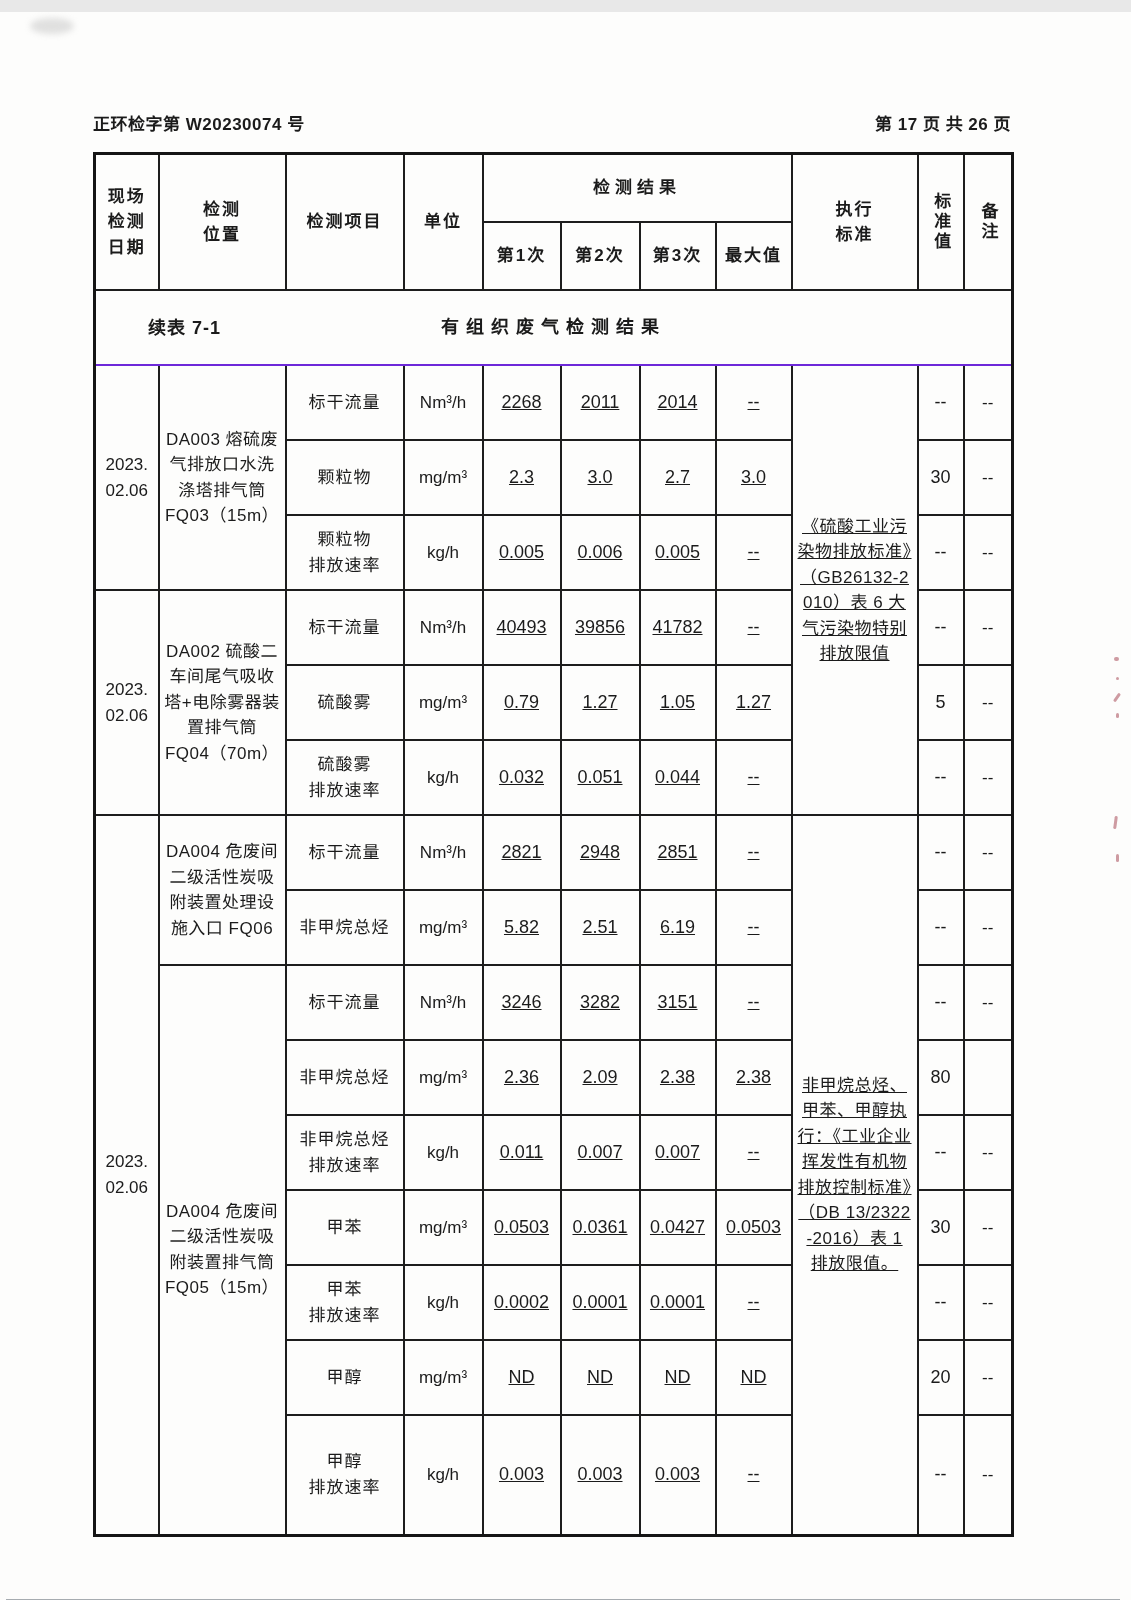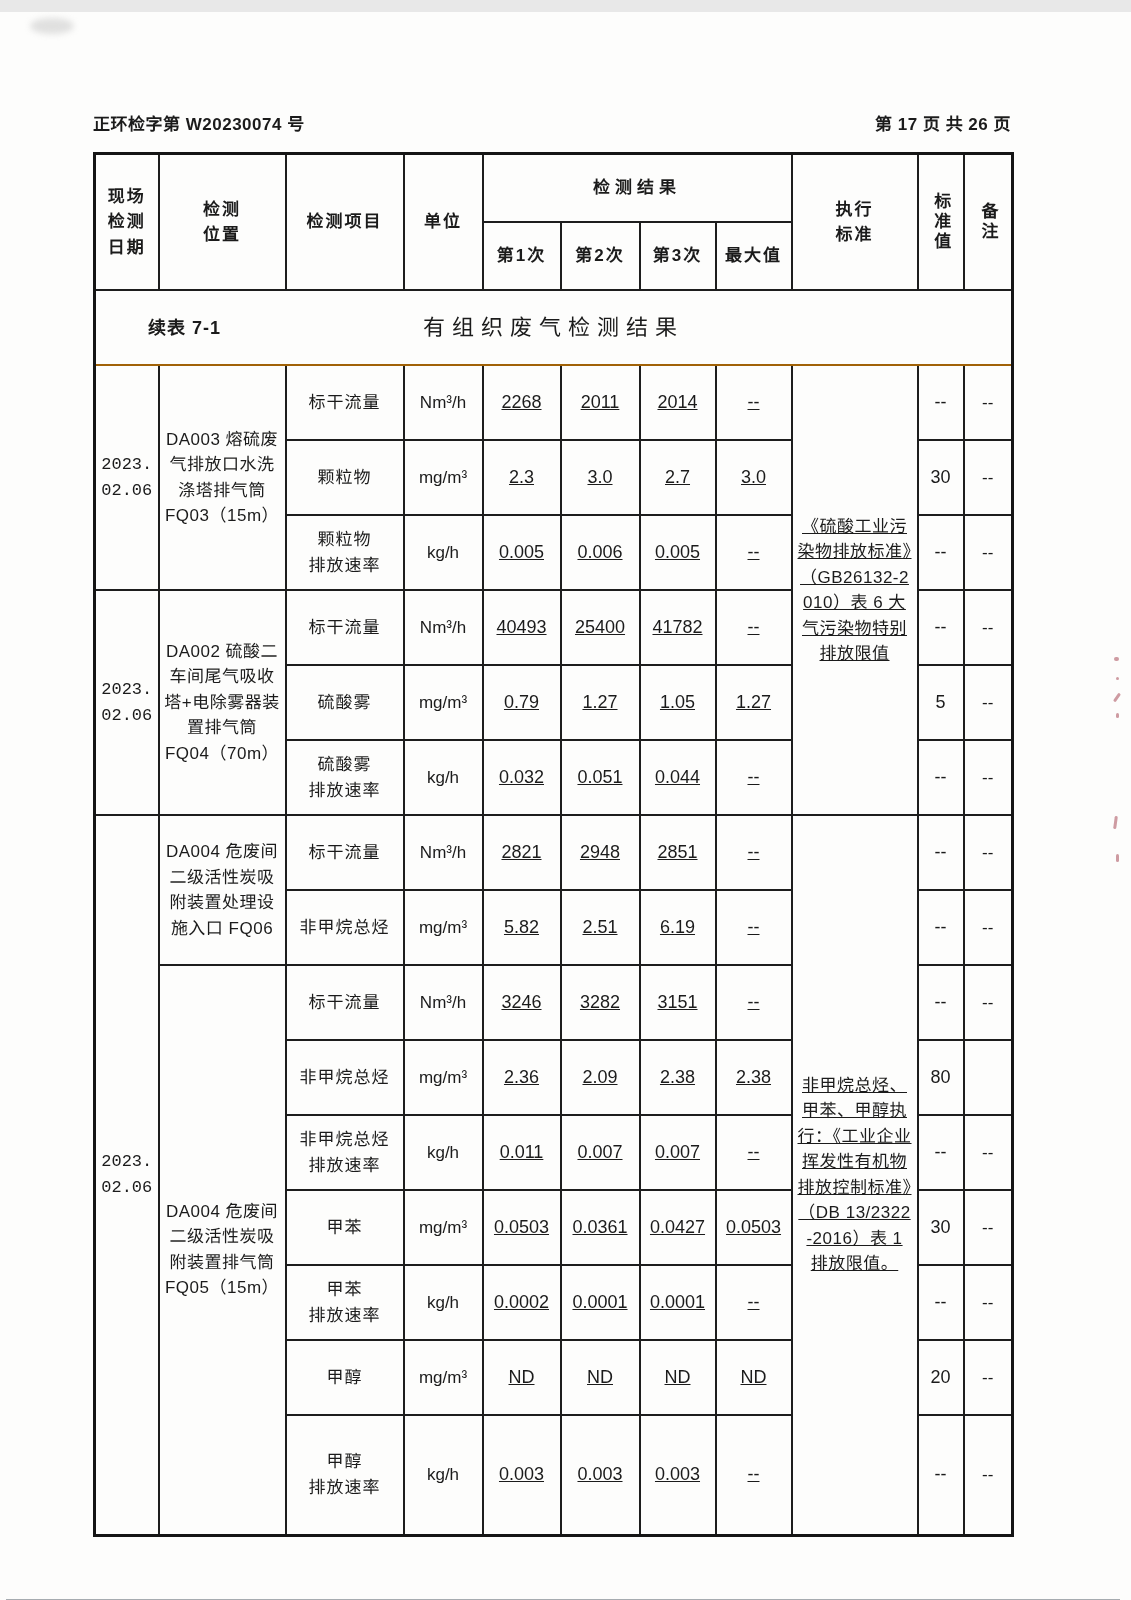--- a/index.html
+++ b/index.html
@@ -24,40 +24,40 @@
     border-collapse:collapse;table-layout:fixed;
     border:3px solid #151515;
     font-size:17px;font-weight:500;
   }
   table.report td,table.report th{
     border:2px solid #1d1d1d;
     text-align:center;vertical-align:middle;
     padding:2px 3px;
     line-height:1.5;
   }
-  tr.title-row td{height:38px;border-bottom:2px solid #a16207;}
+  tr.title-row td{height:38px;border-bottom:2px solid #6d28d9;}
   .title-cell{position:relative;}
   .cont-label{
     position:absolute;left:52px;top:50%;transform:translateY(-50%);
     font-size:18px;font-weight:700;letter-spacing:1px;
   }
   .table-title{
     display:block;width:100%;text-align:center;
-    font-size:22px;font-weight:400;letter-spacing:7px;
+    font-size:18px;font-weight:700;letter-spacing:7px;
   }
   thead th{font-weight:600;letter-spacing:2px;white-space:pre-line;}
   tr.head-a th,tr.head-b th{height:62px;}
   th.results-group{letter-spacing:5px;}
   th.vert{
     writing-mode:vertical-rl;text-orientation:upright;
     letter-spacing:3px;padding:0;margin:0 auto;
   }
   tbody tr{height:75px;}
   tbody tr.tall{height:120px;}
-  td.c-date{white-space:pre-line;letter-spacing:0;font-family:Liberation Mono, monospace;}
+  td.c-date{white-space:pre-line;letter-spacing:0;}
   td.c-loc{line-height:1.6;padding:4px 5px;letter-spacing:.5px;}
   td.c-item{white-space:pre-line;letter-spacing:1px;}
   td.c-unit{letter-spacing:0;}
   td.c-val{font-size:18px;letter-spacing:0;text-decoration:underline;}
   td.c-std{
     line-height:1.8;padding:4px 6px;letter-spacing:.5px;
     word-break:break-all;
     text-decoration:underline;
   }
   td.c-sv{font-size:18px;}
@@ -176,21 +176,21 @@
       <td class="c-rm">--</td>
     </tr>
 
     <tr>
       <td class="c-date" rowspan="3">2023.
 02.06</td>
       <td class="c-loc" rowspan="3">DA002 硫酸二车间尾气吸收塔+电除雾器装置排气筒 FQ04（70m）</td>
       <td class="c-item">标干流量</td>
       <td class="c-unit">Nm³/h</td>
       <td class="c-val">40493</td>
-      <td class="c-val">25400</td>
+      <td class="c-val">39856</td>
       <td class="c-val">41782</td>
       <td class="c-val">--</td>
       <td class="c-sv">--</td>
       <td class="c-rm">--</td>
     </tr>
     <tr>
       <td class="c-item">硫酸雾</td>
       <td class="c-unit">mg/m³</td>
       <td class="c-val">0.79</td>
       <td class="c-val">1.27</td>

